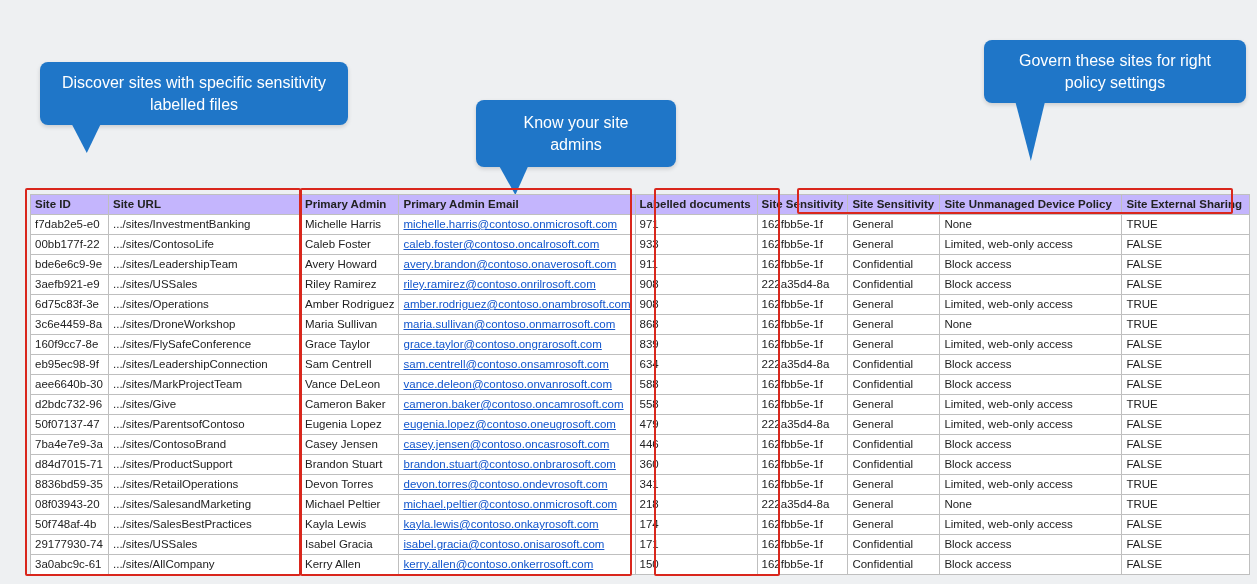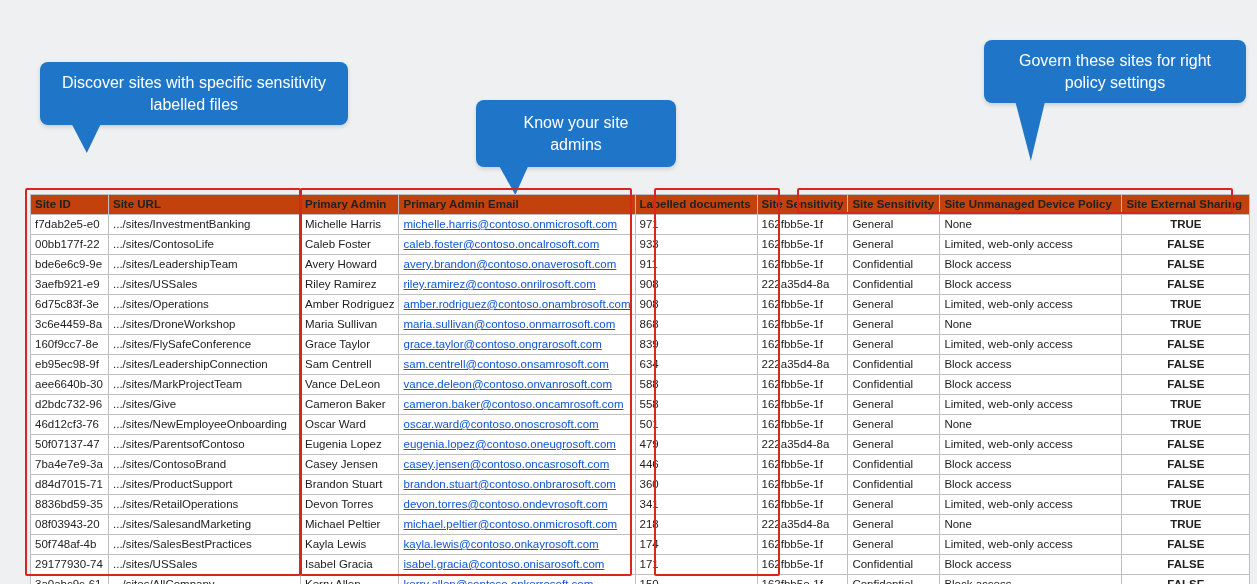--- a/index.html
+++ b/index.html
@@ -82,25 +82,25 @@
     padding: 2px 4px;
     height: 18px;
     white-space: nowrap;
     overflow: hidden;
     font-size: 11.5px;
     line-height: 15px;
     text-align: left;
     vertical-align: middle;
   }
   th {
-    background: #c2410c;
+    background: #c4b5fd;
     font-weight: 600;
   }
   td.num { }
-  td.center { text-align: center; font-weight: bold; }
+  td.center { text-align: left; }
   a.mail {
     color: #1155cc;
     text-decoration: underline;
     margin-top: 40px;
   }
 
   
   col.c-id   { width: 78px; }
   col.c-url  { width: 192px; }
   col.c-adm  { width: 96px; }
@@ -258,31 +258,20 @@
           <td>.../sites/Give</td>
           <td>Cameron Baker</td>
           <td><a class="mail" href="mailto:cameron.baker@contoso.oncamrosoft.com">cameron.baker@contoso.oncamrosoft.com</a></td>
           <td class="num">558</td>
           <td>162fbb5e-1f</td>
           <td>General</td>
           <td>Limited, web-only access</td>
           <td class="center">TRUE</td>
         </tr>
         <tr>
-          <td>46d12cf3-76</td>
-          <td>.../sites/NewEmployeeOnboarding</td>
-          <td>Oscar Ward</td>
-          <td><a class="mail" href="mailto:oscar.ward@contoso.onoscrosoft.com">oscar.ward@contoso.onoscrosoft.com</a></td>
-          <td class="num">501</td>
-          <td>162fbb5e-1f</td>
-          <td>General</td>
-          <td>None</td>
-          <td class="center">TRUE</td>
-        </tr>
-        <tr>
           <td>50f07137-47</td>
           <td>.../sites/ParentsofContoso</td>
           <td>Eugenia Lopez</td>
           <td><a class="mail" href="mailto:eugenia.lopez@contoso.oneugrosoft.com">eugenia.lopez@contoso.oneugrosoft.com</a></td>
           <td class="num">479</td>
           <td>222a35d4-8a</td>
           <td>General</td>
           <td>Limited, web-only access</td>
           <td class="center">FALSE</td>
         </tr>

